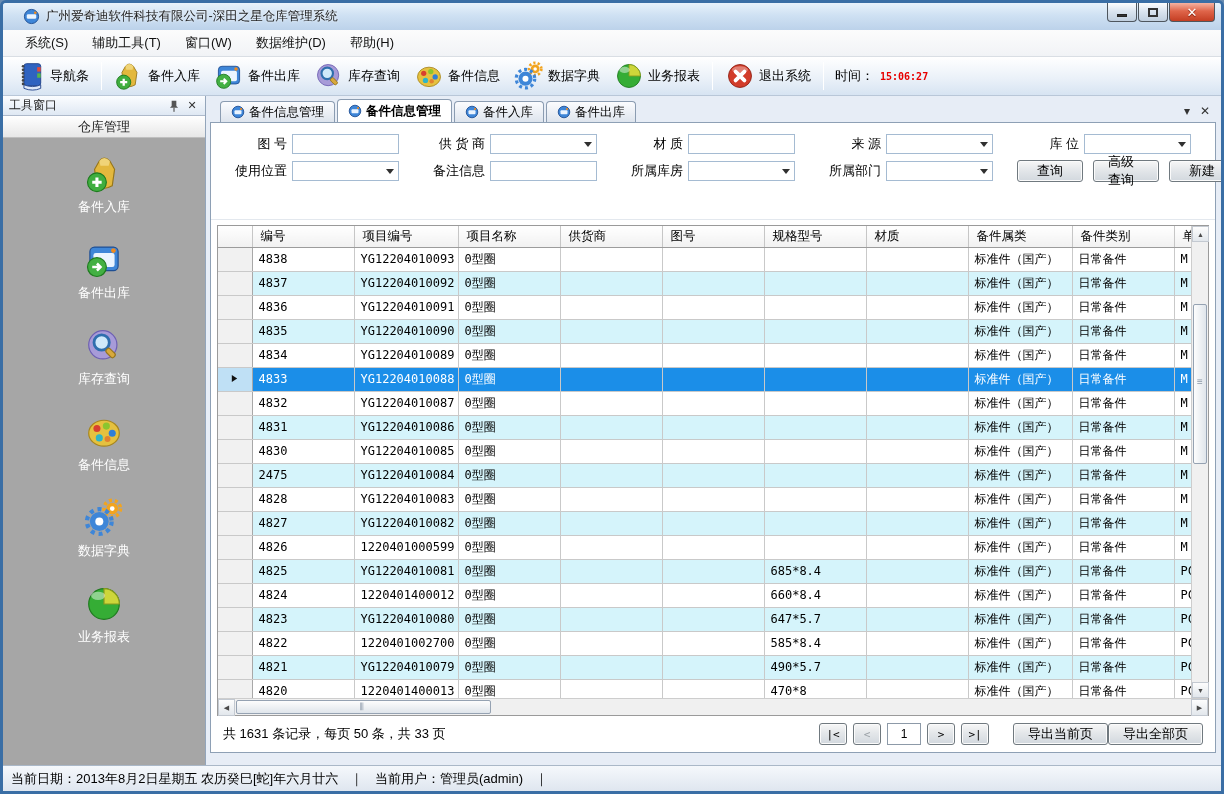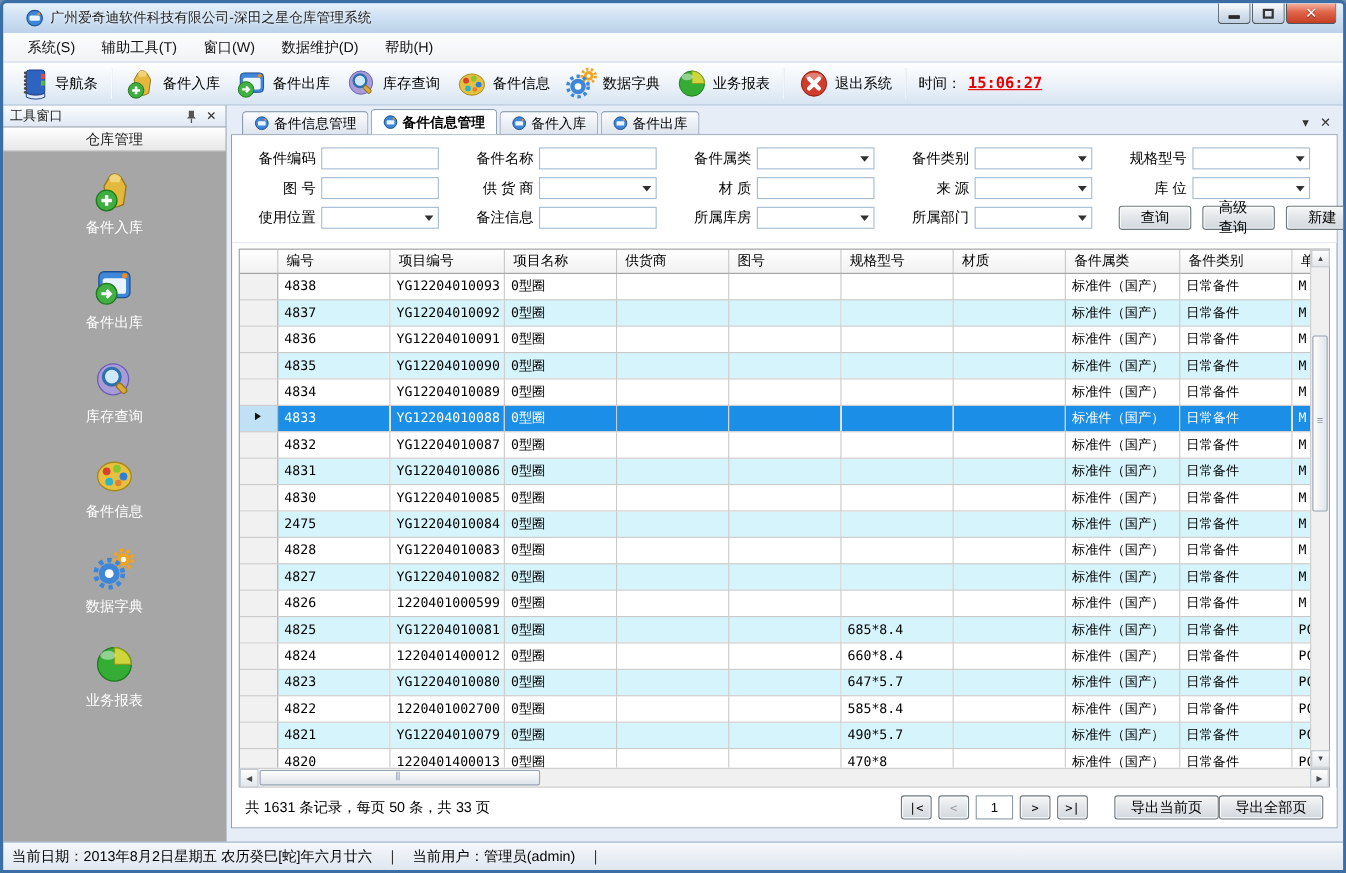--- a/index.html
+++ b/index.html
@@ -27,21 +27,21 @@
   .menu-item{ padding:20px 12px; font-size:13px; color:#111; }
   
   .toolbar{ height:39px; flex:0 0 39px; background:linear-gradient(#ffffff,#e9f0f8 60%,#d7e4f2);
     border-bottom:1px solid #b9c7d8; display:flex; align-items:center; padding:0 6px; }
   .tool-item{ display:flex; align-items:center; padding:2px 7px; border-radius:3px; }
   .tool-item .icon{ width:30px; height:30px; }
   .tool-item .tlabel{ font-size:13px; margin-left:4px; }
   .tool-sep{ width:1px; height:28px; background:#b9c2cd; border-right:1px solid #fff; margin:0 5px; }
   .tool-time{ display:flex; align-items:center; margin-left:6px; }
   .time-label{ font-size:13px; }
-  .time-value{ font-size:14px; font-weight:bold; color:#e80000; margin-left:6px; font-family:"DejaVu Sans Mono",monospace;text-decoration:underline;}
+  .time-value{ font-size:10px; font-weight:bold; color:#e80000; margin-left:6px; font-family:"DejaVu Sans Mono",monospace;}
   
   .main{ flex:1 1 auto; display:flex; min-height:0; }
   
   .dock{ width:203px; flex:0 0 203px; display:flex; flex-direction:column; border-right:1px solid #93a5ba; background:#a6a6a6;}
   .dock-title{ height:20px; flex:0 0 20px; background:linear-gradient(#fbfdff,#dfe8f3);
     border-bottom:1px solid #aebacb; display:flex; align-items:center; padding:0 6px; }
   .dock-title-text{ flex:1; font-size:12px; color:#222; }
   .dock-mini{ width:14px; height:14px; display:flex; align-items:center; justify-content:center;
     font-size:11px; color:#333; margin-left:4px; }
   .dock-sub{ height:22px; flex:0 0 22px; background:linear-gradient(#ffffff,#e7e7e7);
@@ -388,32 +388,20 @@
           </div>
           <div class="tab-controls">
           <span>▾</span>
           <span>✕</span>
         </div>
       </div>
 
       <div class="panel">
 
         <div class="form" id="search-form">
-            <div class="form-row">
-              <span class="f-label">备件编码</span>
-              <div class="f-input"></div>
-              <span class="f-label">备件名称</span>
-              <div class="f-input"></div>
-              <span class="f-label">备件属类</span>
-              <div class="f-input select"></div>
-              <span class="f-label">备件类别</span>
-              <div class="f-input select"></div>
-              <span class="f-label">规格型号</span>
-              <div class="f-input select"></div>
-            </div>
             <div class="form-row">
               <span class="f-label">图 号</span>
               <div class="f-input"></div>
               <span class="f-label">供 货 商</span>
               <div class="f-input select"></div>
               <span class="f-label">材 质</span>
               <div class="f-input"></div>
               <span class="f-label">来 源</span>
               <div class="f-input select"></div>
               <span class="f-label">库 位</span>

